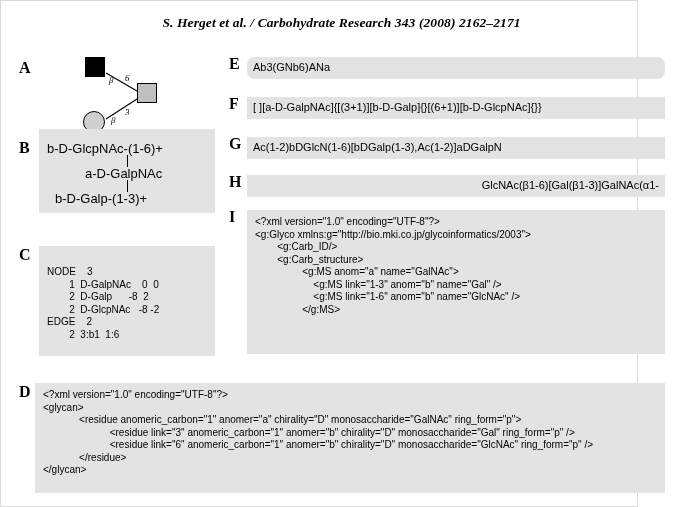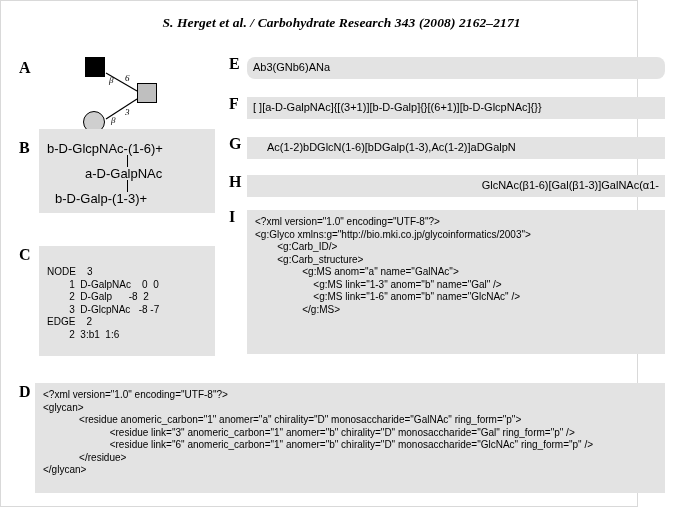--- a/index.html
+++ b/index.html
@@ -141,21 +141,21 @@
     <div class="bline" style="left:46px; top:37px;">a-D-GalpNAc</div>
     <div class="vbar" style="left:88px; top:51px; height:12px;"></div>
     <div class="bline" style="left:16px; top:62px;">b-D-Galp-(1-3)+</div>
   </div>
 
   <div class="panel-letter" style="left:18px; top:245px;">C</div>
   <div class="grey-box" style="left:38px; top:245px; width:176px; height:110px; padding:20px 8px;">
     <div class="code-text">NODE    3</div>
     <div class="code-text">        1  D-GalpNAc    0  0</div>
     <div class="code-text">        2  D-Galp      -8  2</div>
-    <div class="code-text">        3  D-GlcpNAc   -8 -7</div>
+    <div class="code-text">        2  D-GlcpNAc   -8 -2</div>
     <div class="code-text">EDGE    2</div>
     <div class="code-text">        2  3:b1  1:6</div>
   </div>
 
   <div class="panel-letter" style="left:18px; top:382px;">D</div>
   <div class="grey-box" style="left:34px; top:382px; width:630px; height:110px; padding:6px 8px;">
     <div class="code-text">&lt;?xml version="1.0" encoding="UTF-8"?&gt;</div>
     <div class="code-text">&lt;glycan&gt;</div>
     <div class="code-text">             &lt;residue anomeric_carbon="1" anomer="a" chirality="D" monosaccharide="GalNAc" ring_form="p"&gt;</div>
     <div class="code-text">                        &lt;residue link="3" anomeric_carbon="1" anomer="b" chirality="D" monosaccharide="Gal" ring_form="p" /&gt;</div>
@@ -168,21 +168,21 @@
   <div class="grey-box" style="left:246px; top:56px; width:418px; height:22px; padding:4px 6px;border-radius:8px;">
     <div class="mono-line">Ab3(GNb6)ANa</div>
   </div>
 
   <div class="panel-letter" style="left:228px; top:94px;">F</div>
   <div class="grey-box" style="left:246px; top:96px; width:418px; height:22px; padding:4px 6px;">
     <div class="mono-line">[ ][a-D-GalpNAc]{[(3+1)][b-D-Galp]{}[(6+1)][b-D-GlcpNAc]{}}</div>
   </div>
 
   <div class="panel-letter" style="left:228px; top:134px;">G</div>
-  <div class="grey-box" style="left:246px; top:136px; width:418px; height:22px; padding:4px 20px;">
+  <div class="grey-box" style="left:246px; top:136px; width:418px; height:22px; padding:4px 6px;">
     <div class="mono-line">Ac(1-2)bDGlcN(1-6)[bDGalp(1-3),Ac(1-2)]aDGalpN</div>
   </div>
 
   <div class="panel-letter" style="left:228px; top:172px;">H</div>
   <div class="grey-box" style="left:246px; top:174px; width:418px; height:22px; padding:4px 6px;text-align:right;">
     <div class="mono-line">GlcNAc(β1-6)[Gal(β1-3)]GalNAc(α1-</div>
   </div>
 
   <div class="panel-letter" style="left:228px; top:207px;">I</div>
   <div class="grey-box" style="left:246px; top:209px; width:418px; height:144px; padding:6px 8px;">

